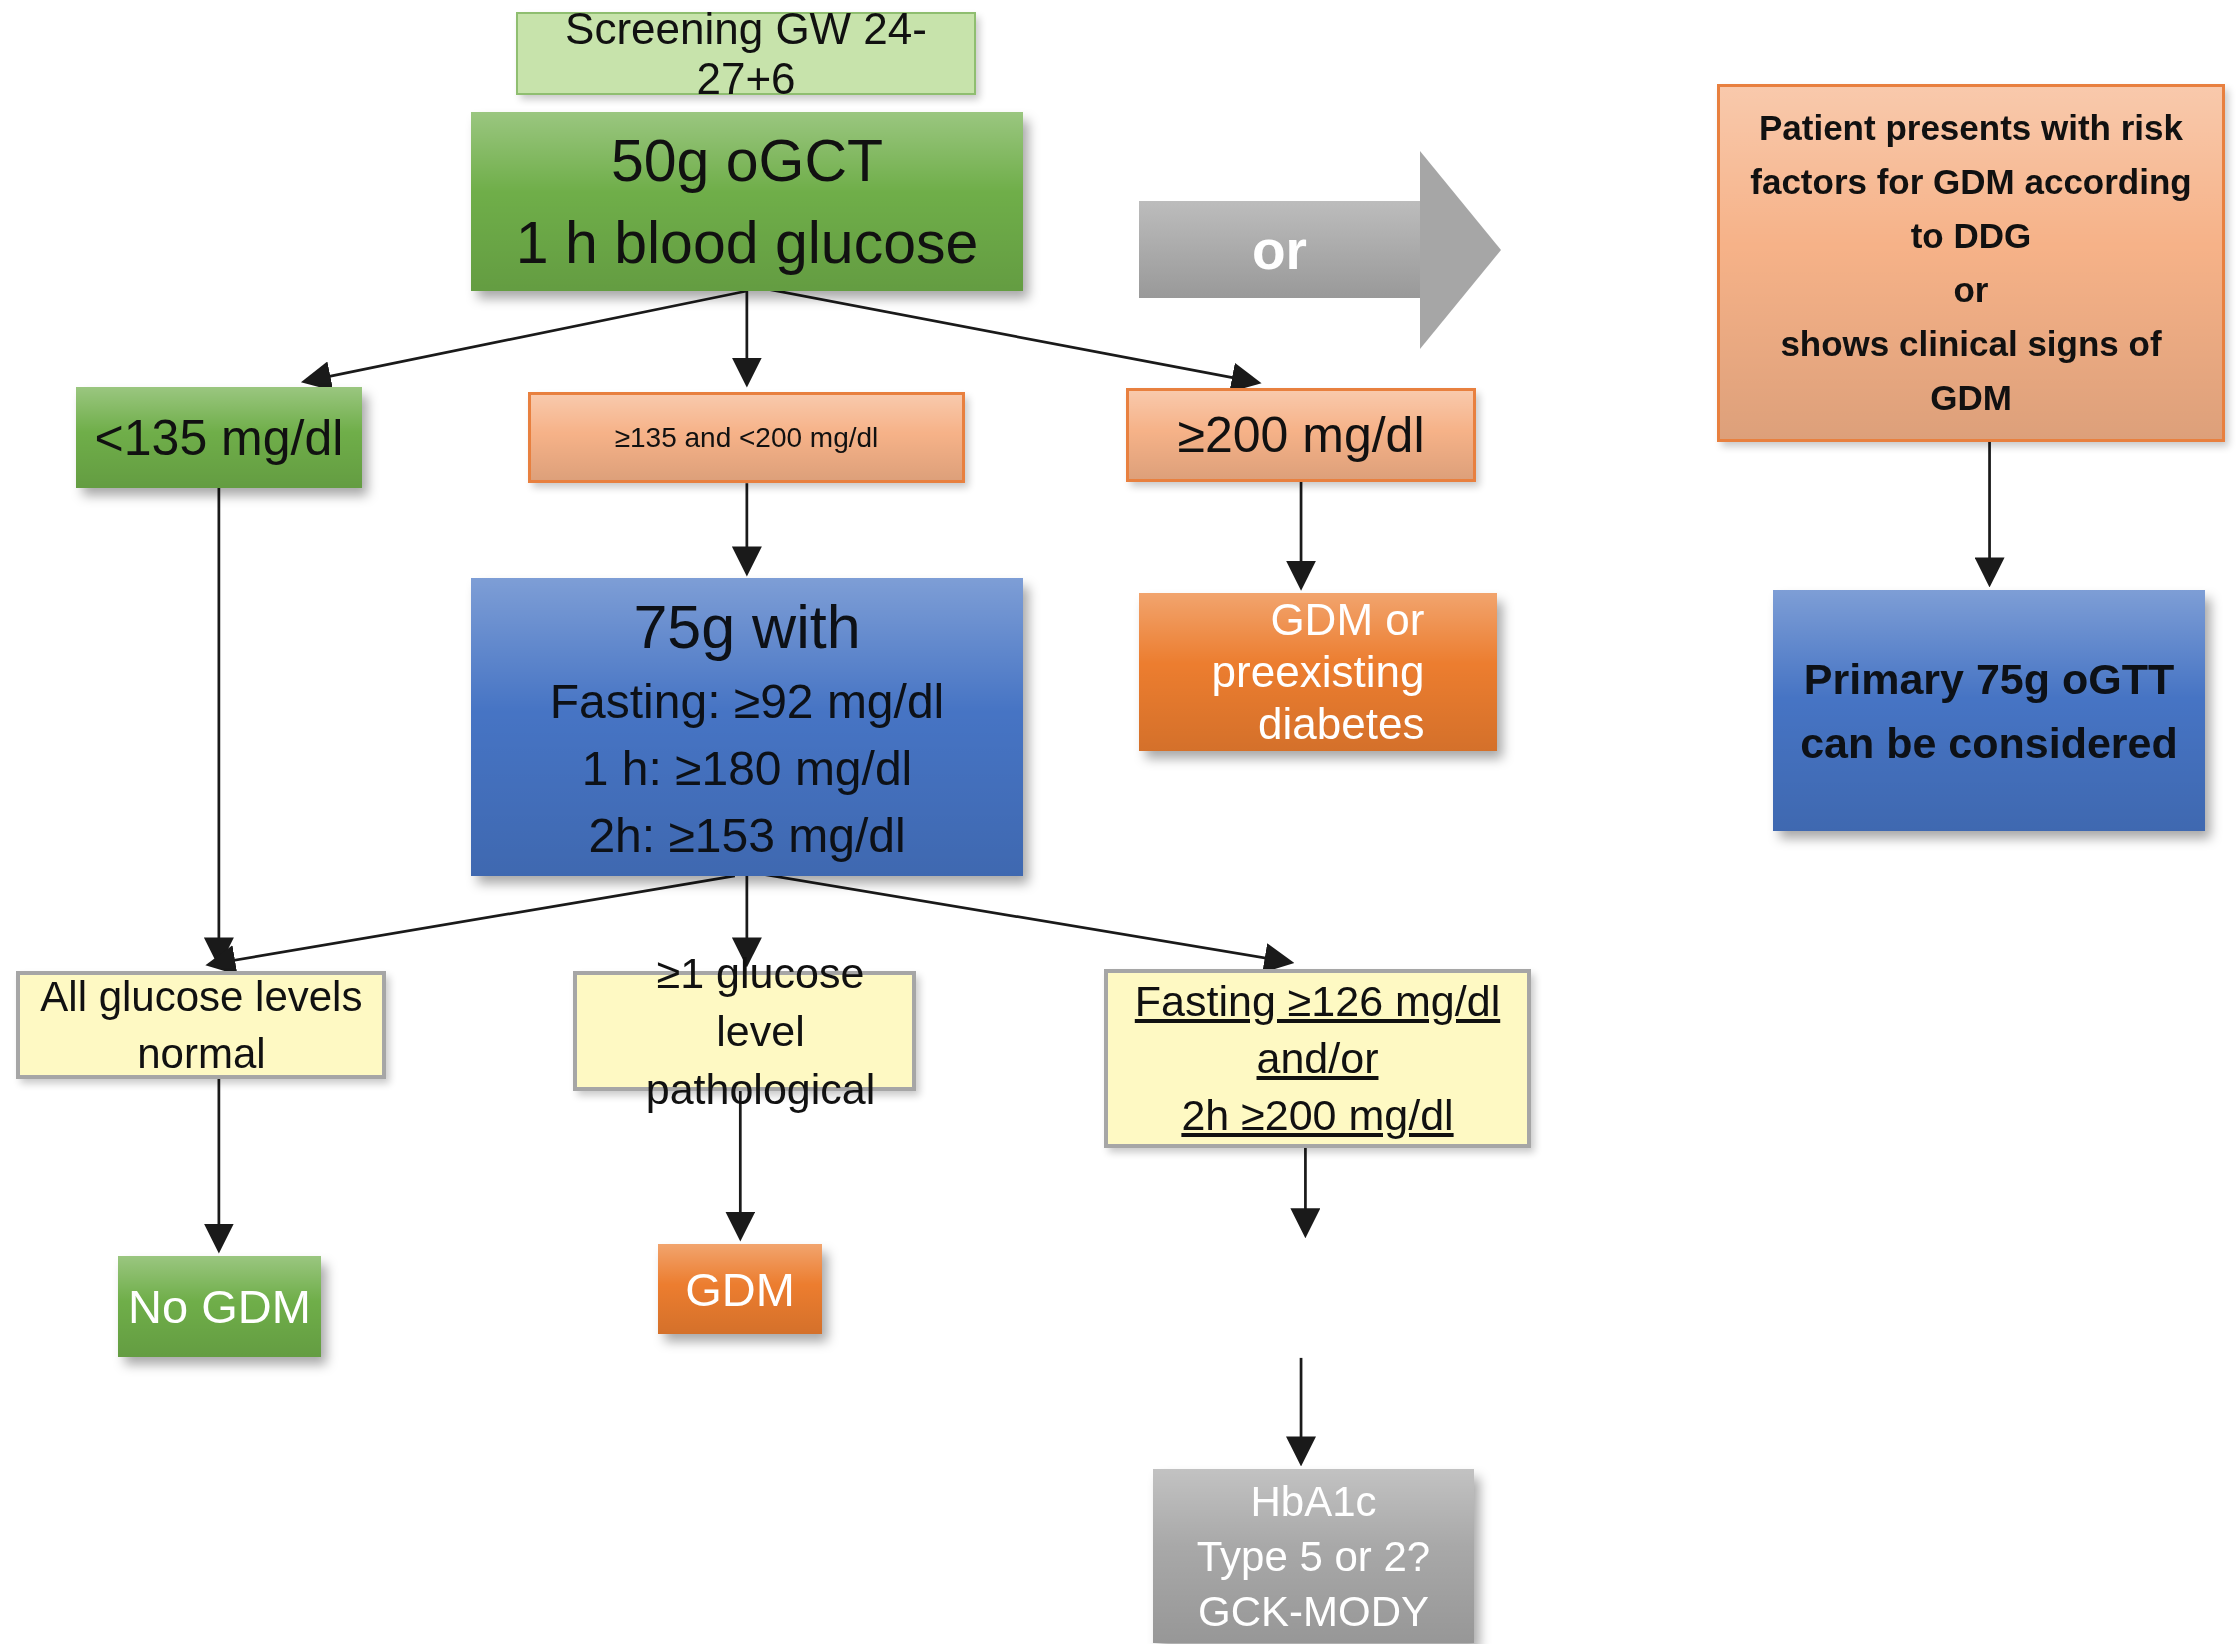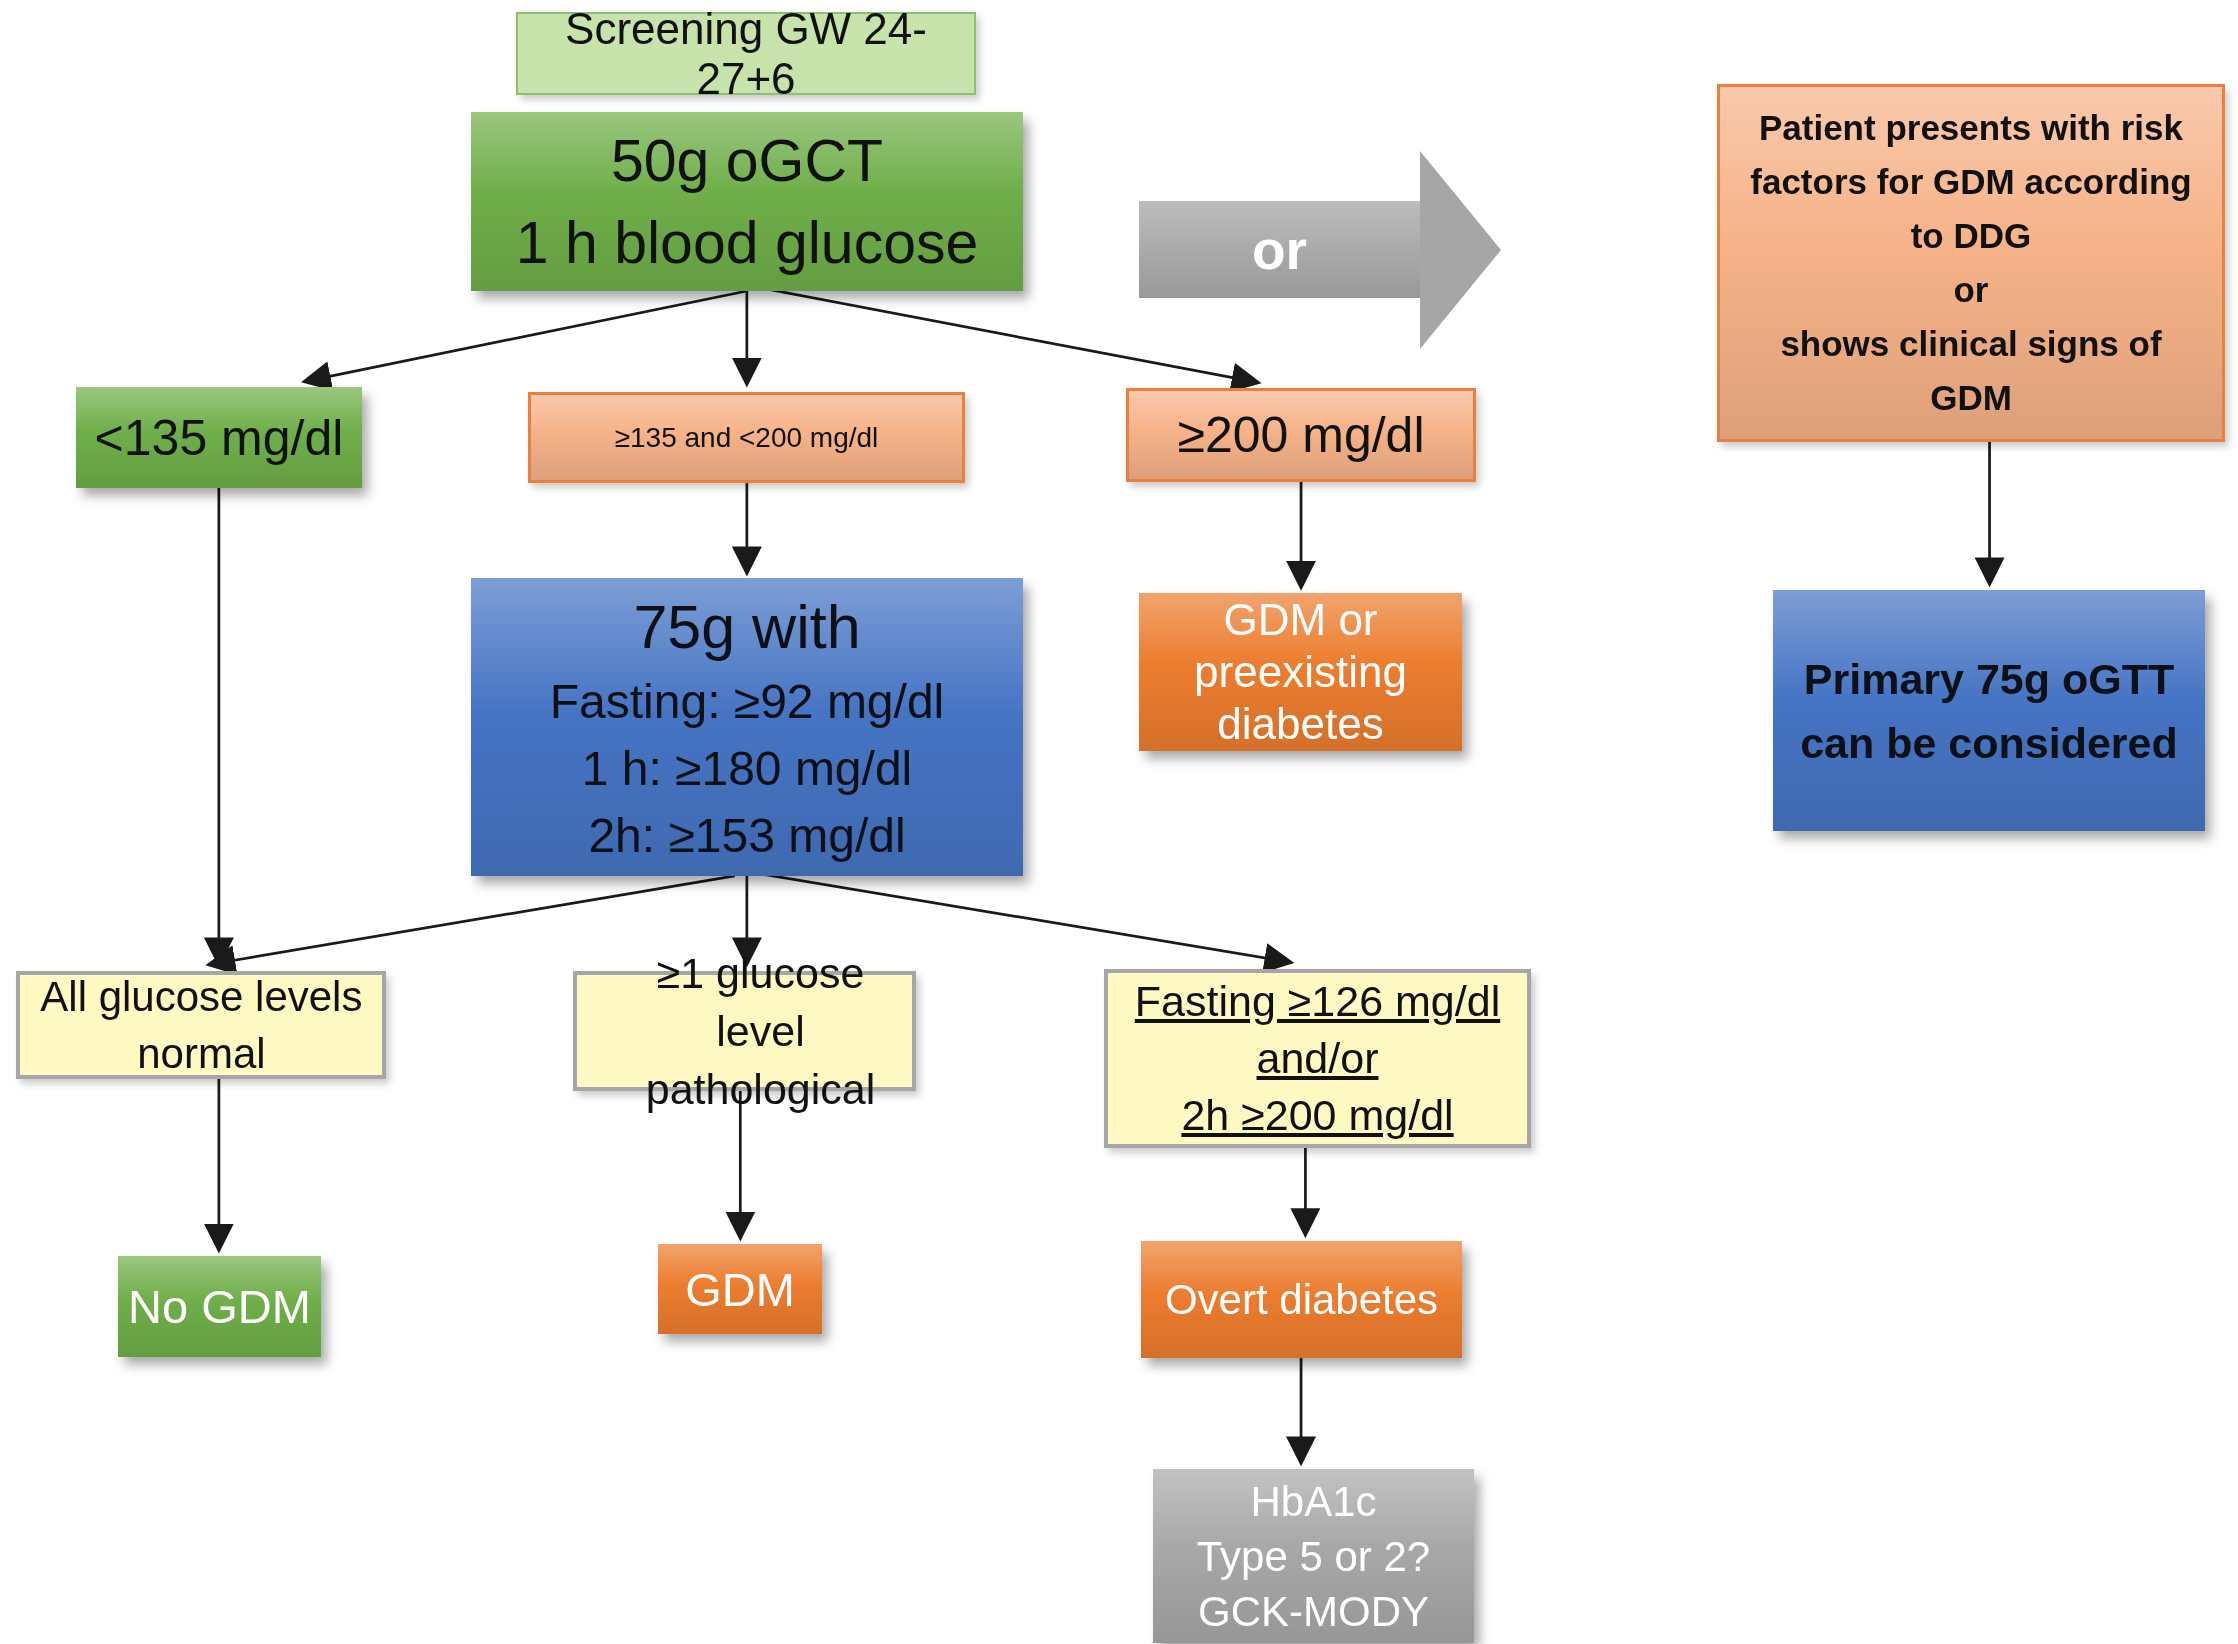--- a/index.html
+++ b/index.html
@@ -39,21 +39,21 @@
   
   .n-screening{ left:516px; top:12px;  width:460px;  height:83px; font-size:44px; }
   .n-ogct{     left:471px; top:112px;  width:552px; height:179px; font-size:59px; line-height:82px; }
   .n-risk{     left:1717px;top:84px;  width:508px;  height:358px; font-size:35px; font-weight:700; line-height:54px; }
   .n-lt135{    left:76px; top:387px;  width:286px;  height:101px; font-size:50px; }
   .n-range{    left:528px; top:392px;  width:437px;  height:91px; font-size:28px; }
   .n-ge200{    left:1126px;top:388px;  width:350px;  height:94px; font-size:50px; }
   .n-ogtt{     left:471px; top:578px; width:552px; height:298px; flex-direction:column; }
   .n-ogtt .t1{ font-size:61px; line-height:82px; }
   .n-ogtt .t2{ font-size:48px;  line-height:67px; white-space:pre-line; }
-  .n-gdmpre{   left:1139px;top:593px; width:323px;  height:158px; font-size:44px; line-height:52px; }
+  .n-gdmpre{   left:1139px;top:593px; width:358px;  height:158px; font-size:44px; line-height:52px;text-align:right; }
   .n-primary{  left:1773px;top:590px; width:432px;  height:241px; font-size:43px; font-weight:700; line-height:64px; }
   .n-allnorm{  left:16.4px;  top:971px; width:370px;  height:108px; font-size:42px; line-height:57px; }
   .n-ge1path{  left:573px;top:971px; width:343px;  height:120px; font-size:43px; line-height:58px;padding-left:32px; }
   .n-fast126{  left:1104px;top:969px; width:427px;  height:179px; font-size:43px; line-height:57px;text-decoration:underline; }
   .n-nogdm{    left:118px; top:1256px; width:203px;  height:101px; font-size:47px; color:#ffffff; }
   .n-gdm{      left:658px;top:1244px; width:164px;  height:90px; font-size:47px; color:#ffffff; }
   .n-overt{    left:1141px;top:1241px; width:321px;  height:117px; font-size:42px; color:#ffffff; }
   .n-hba1c{    left:1153px;top:1469px; width:321px;  height:174px; font-size:42px; line-height:55px; }
 
   
@@ -187,23 +187,20 @@
   </div>
 
   <div class="node green grad shadow n-nogdm">
     <span>No GDM</span>
   </div>
 
   <div class="node orange grad shadow n-gdm">
     <span>GDM</span>
   </div>
 
-  <div class="node orange grad shadow n-overt">
-    <span>Overt diabetes</span>
-  </div>
 
   <div class="node gray-box grad shadow n-hba1c">
     <span>HbA1c
 Type 5 or 2?
 GCK-MODY</span>
   </div>
 
 </div>
 
 

